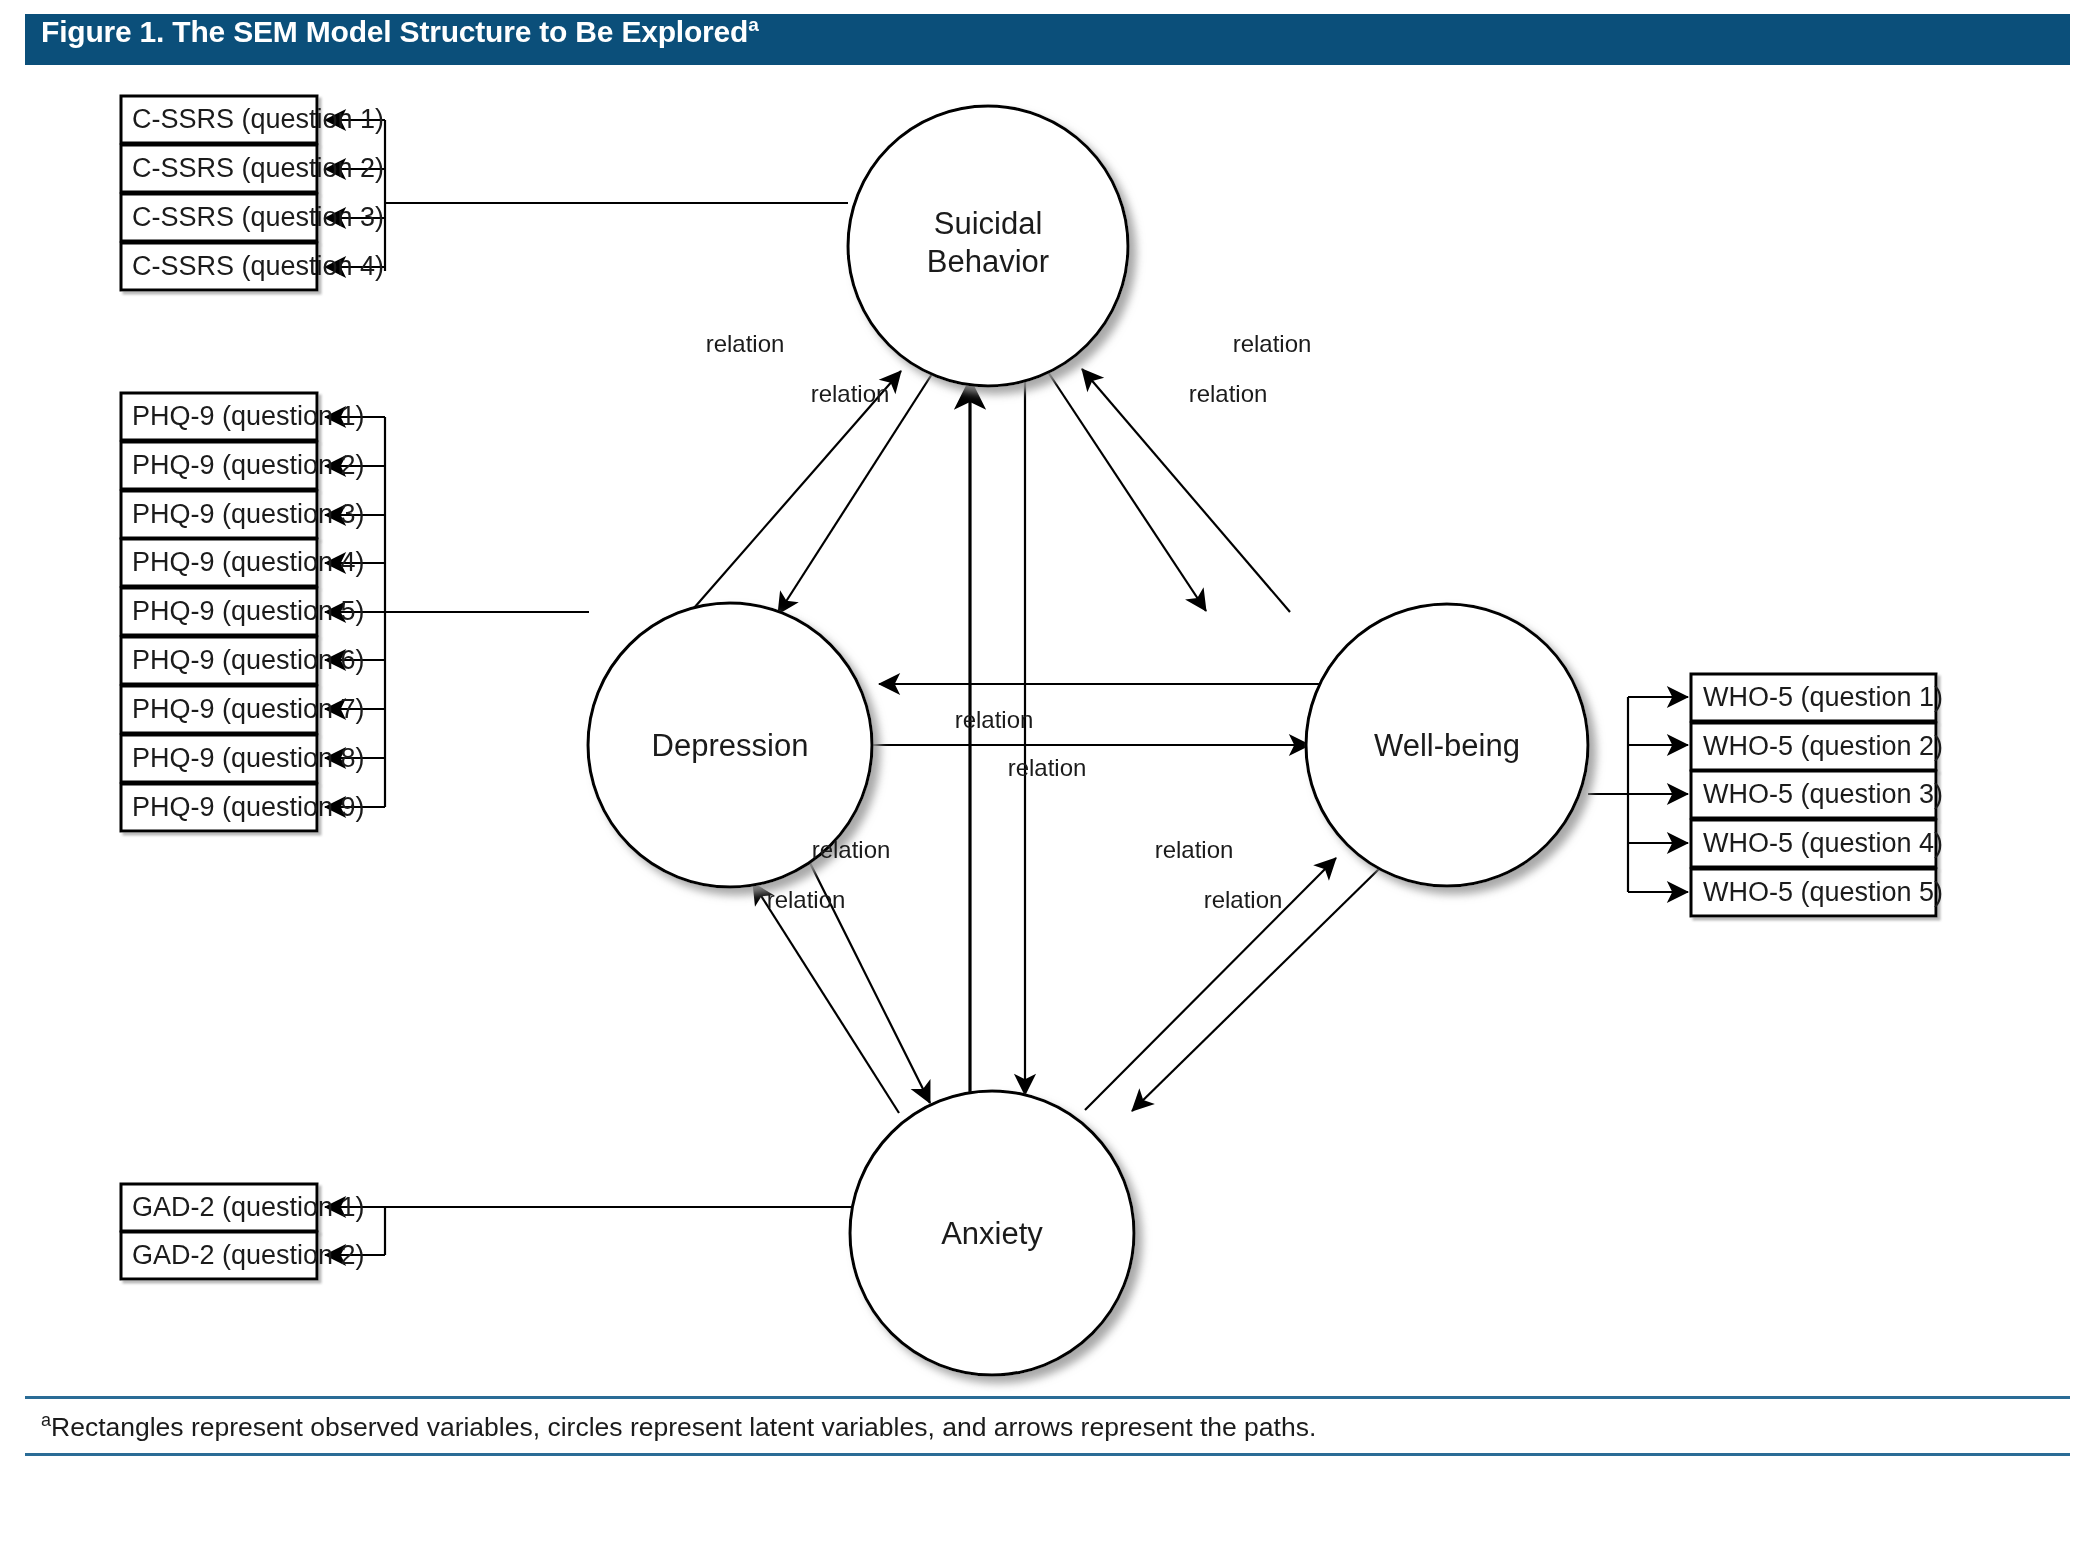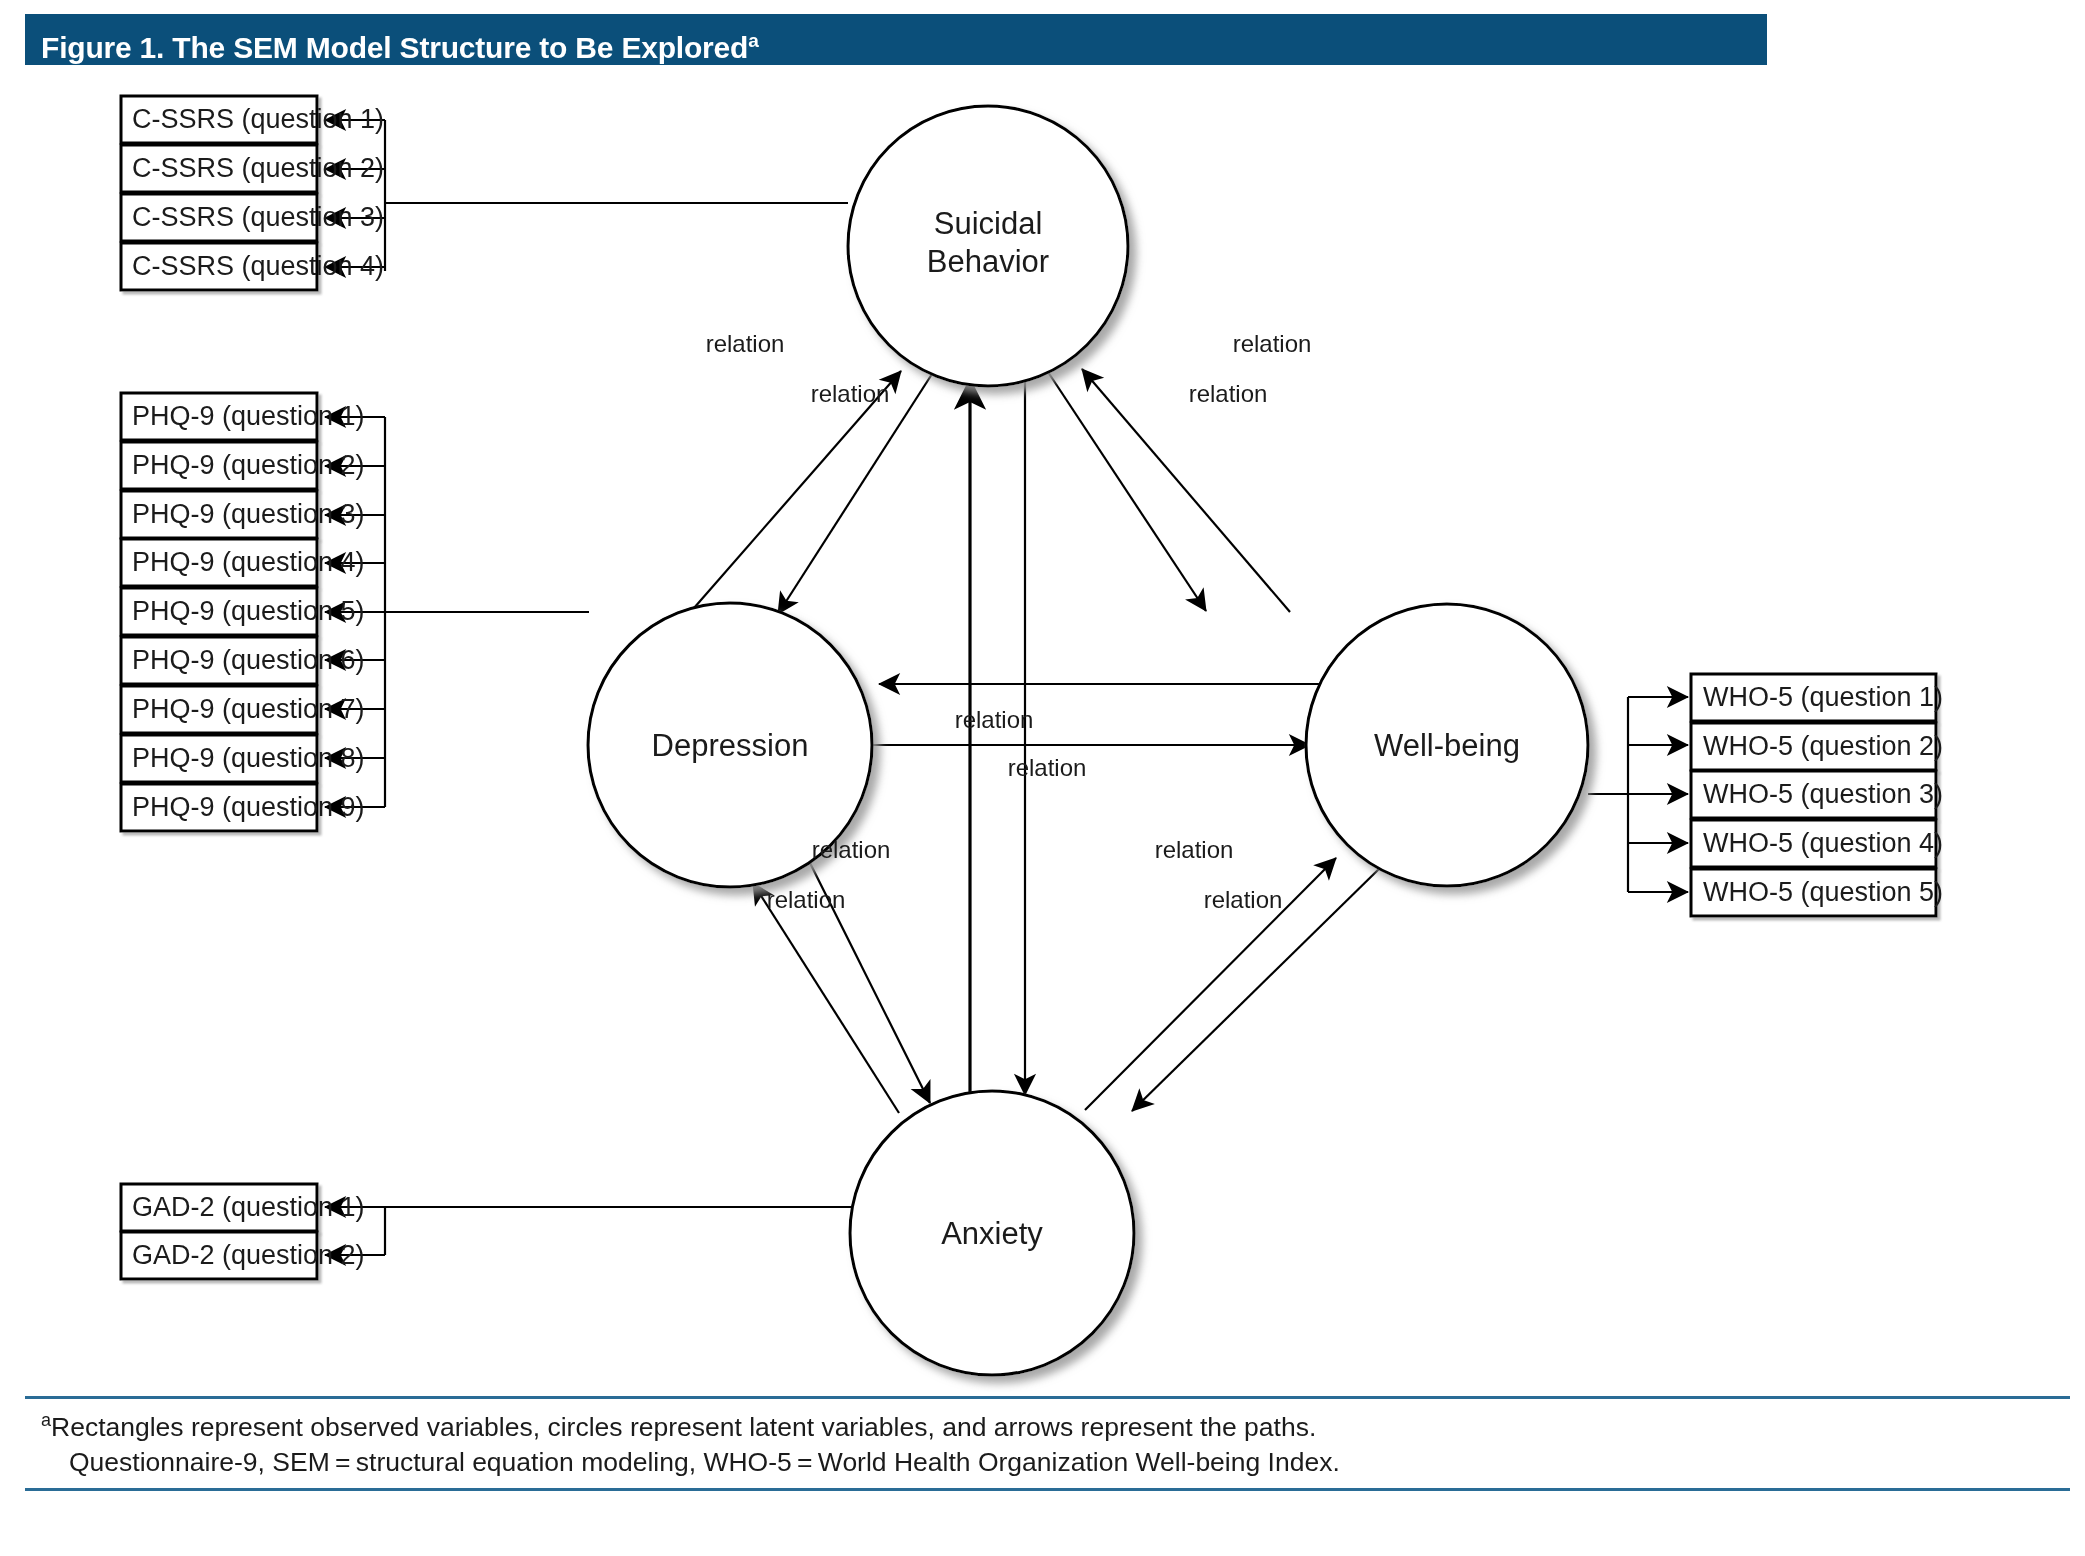--- a/index.html
+++ b/index.html
@@ -3,23 +3,23 @@
 <meta charset="utf-8">
 <style>
   html,body{margin:0;padding:0;background:#ffffff;}
   body{
     width:2085px;height:1556px;position:relative;overflow:hidden;
     font-family:"Liberation Sans", sans-serif;
     color:#1b1b1b;
   }
   
   #title-bar{
-    position:absolute;left:25px;top:14px;width:1742px;height:51px;
+    position:absolute;left:25px;top:14px;width:2045px;height:51px;
     background:#0b4f7a;
-    display:flex;align-items:flex-end;
+    display:flex;align-items:flex-start;
   }
   #title-text{
     color:#ffffff;font-size:30px;font-weight:bold;letter-spacing:-0.2px;
     padding-left:16px;white-space:nowrap;
   }
   #title-text .sup{font-size:19px;vertical-align:super;font-weight:bold;}
 
   
   #figure-canvas{
     position:absolute;left:0;top:66px;width:2085px;height:1326px;
@@ -276,16 +276,15 @@
     <text class="rel-label" x="1194" y="792">relation</text>
     <text class="rel-label" x="1243" y="842">relation</text>
   </g>
 </svg>
 </div>
 
 <div id="footnote-block">
   <div class="rule"></div>
   <div id="footnote-inner">
     <div class="fn-line"><span class="fn-sup">a</span><span>Rectangles represent observed variables, circles represent latent variables, and arrows represent the paths.</span></div>
-    <div class="fn-line indent">Questionnaire-9, SEM = structural equation modeling, WHO-5 = World Health Organization Well-being Index.</div>
   </div>
   <div class="rule"></div>
 </div>
 
 </body></html>

